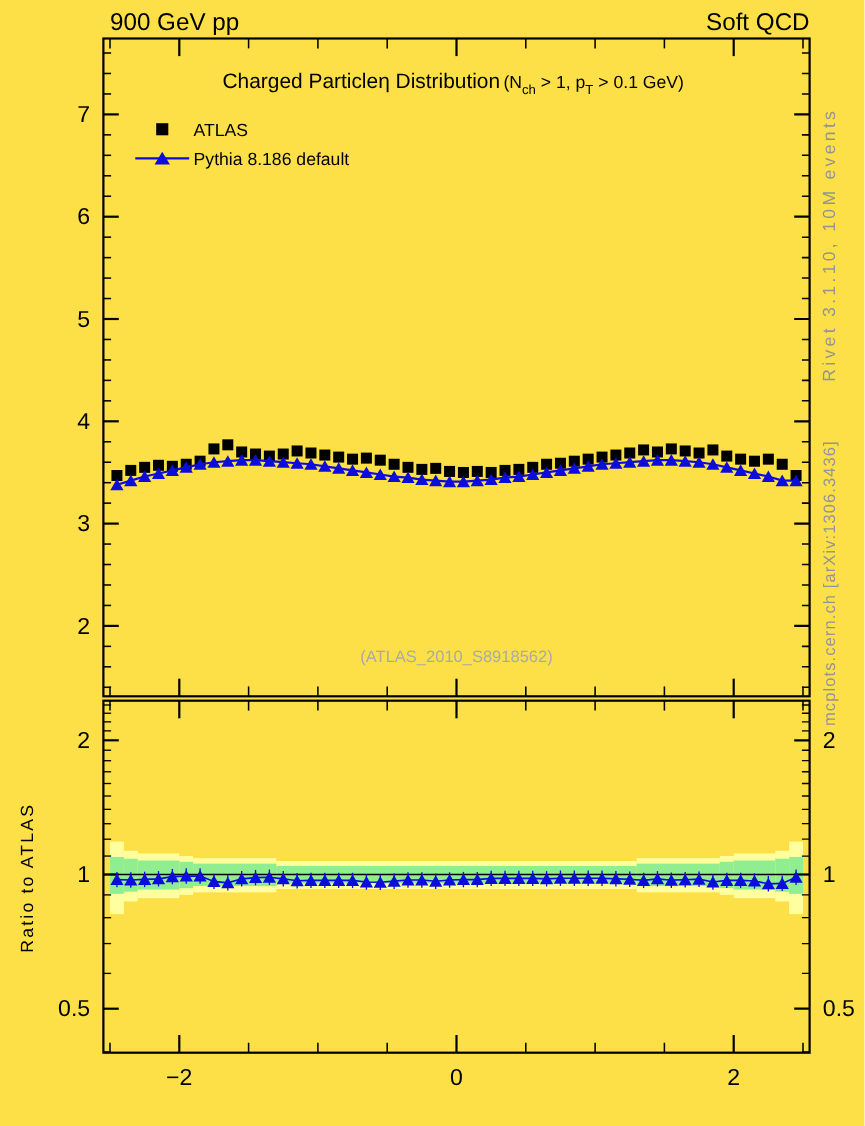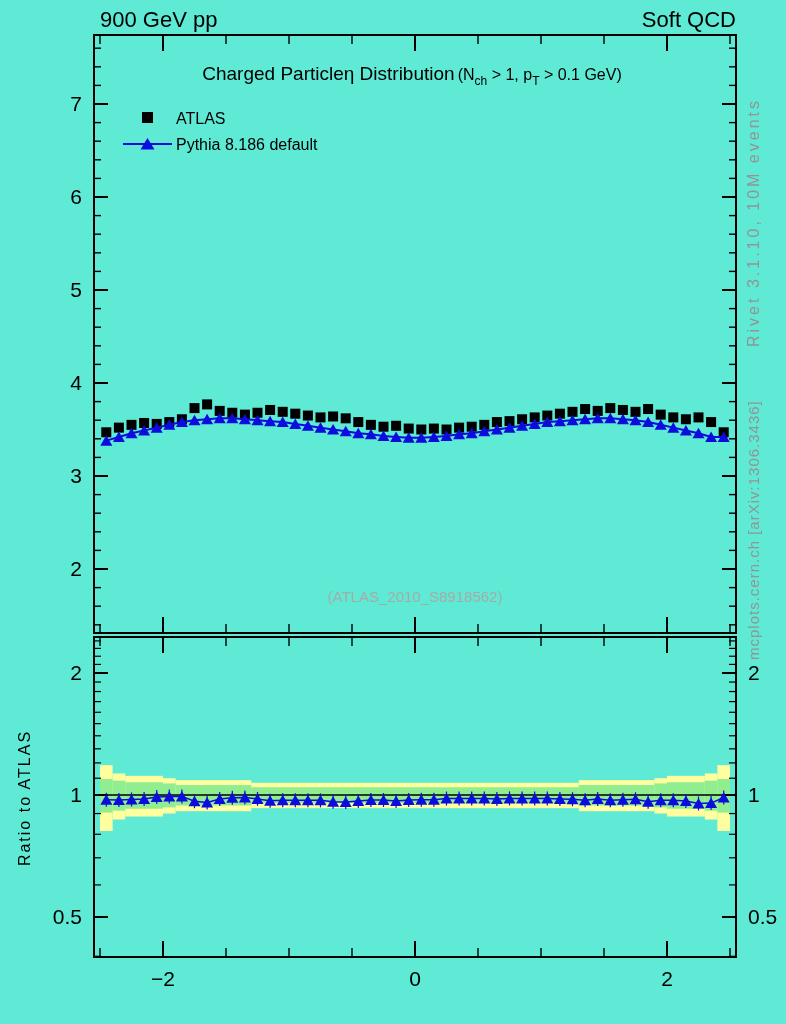--- a/index.html
+++ b/index.html
@@ -1,16 +1,16 @@
 <!DOCTYPE html>
 <html><head>
 <meta charset="utf-8">
 <style>
   html,body{margin:0;padding:0;background:#fff;}
-  .page{position:relative;width:786px;height:1024px;background:#5eead4;overflow:hidden;}
+  .page{position:relative;width:786px;height:1024px;background:#fde047;overflow:hidden;}
   svg{display:block;}
   text{font-family:"Liberation Sans","DejaVu Sans",sans-serif;fill:#000;}
   .hdr{font-size:22px;}
   .ticklbl{font-size:21px;}
   .t1{font-size:19px;}
   .t2{font-size:16px;}
   .tsub{font-size:12px;}
   .leg{font-size:16px;}
   .wm{font-size:15px;fill:#a9a9a9;}
   .sideA{font-size:16px;fill:#949494;letter-spacing:3px;}

